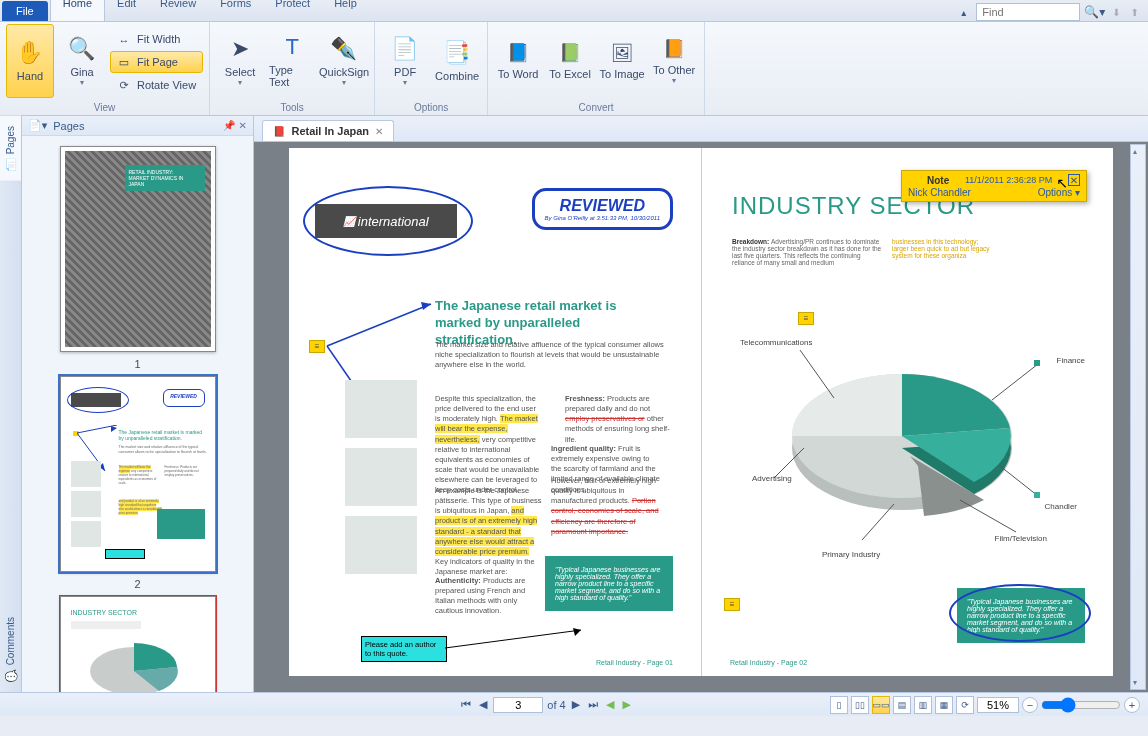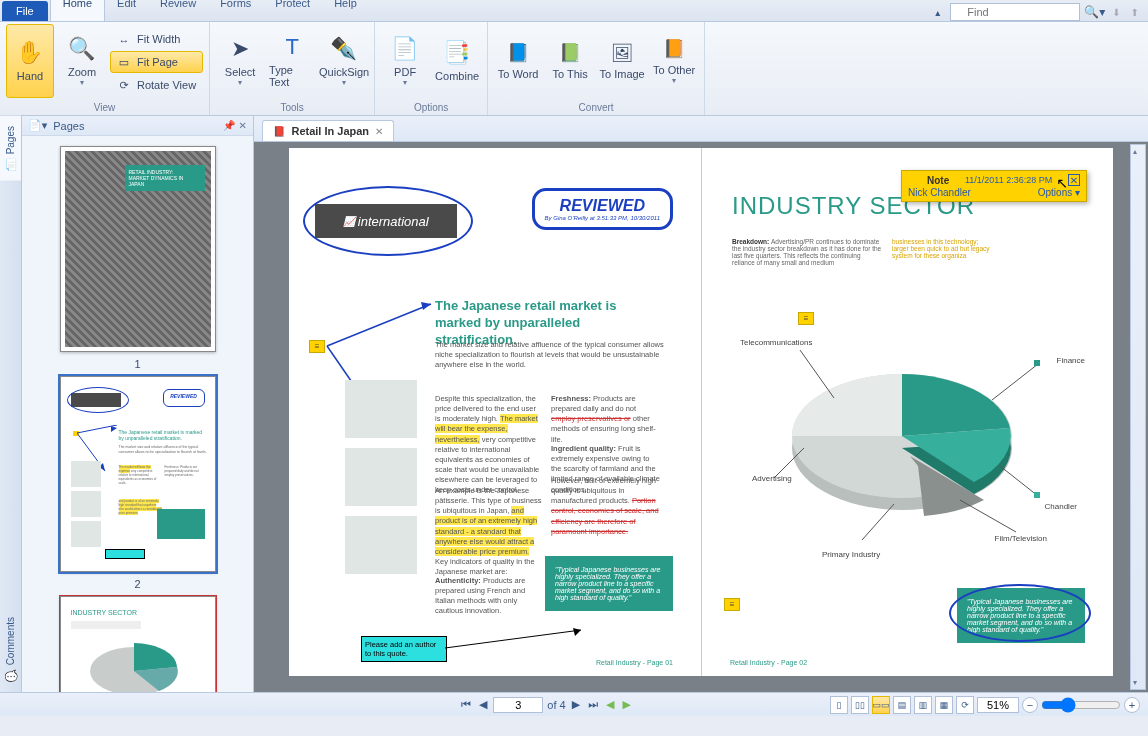--- a/index.html
+++ b/index.html
@@ -4,21 +4,21 @@
 <style>
 * { margin: 0; padding: 0; box-sizing: border-box; font-family: "Segoe UI", Tahoma, sans-serif; }
 body { width: 1148px; height: 736px; background: #e8edf5; overflow: hidden; position: relative; }
 
 
 .tabbar { height: 22px; background: linear-gradient(#e8edf5,#dce4f0); display: flex; align-items: flex-end; border-bottom: 1px solid #b8c8e0; padding-left: 2px;}
 .filebtn { background: #1e5bb8; color: #fff; padding: 4px 14px; font-size: 11px; border-radius: 3px 3px 0 0; margin-right: 2px; cursor:pointer;}
 .tab { padding: 12px 12px; font-size: 11px; color: #3a5a8a; cursor:pointer;}
 .tab.active { background: #f5f8fc; border: 1px solid #b8c8e0; border-bottom: none; border-radius: 3px 3px 0 0; color: #2a4a7a;}
 .tabbar-right { margin-left: auto; display: flex; align-items: center; padding-right: 6px; gap: 4px;}
-.findbox { width: 130px; height: 18px; border: 1px solid #b0c0d8; font-size: 11px; padding: 0 16px; background:#fff;}
+.findbox { width: 104px; height: 18px; border: 1px solid #b0c0d8; font-size: 11px; padding: 0 5px; background:#fff;}
 .findicon { color: #3a5a8a; font-size: 12px; cursor:pointer;}
 .chev { color:#aab; font-size:10px; padding:0 3px; cursor:pointer;}
 .minimz { color:#3a5a8a; font-size:10px; padding:0 6px; cursor:pointer;}
 
 
 .ribbon { height: 94px; background: linear-gradient(#f5f8fc,#e8edf5); border-bottom: 1px solid #b8c8e0; display: flex; }
 .ribgroup { border-right: 1px solid #cdd8e8; padding: 2px 6px; display: flex; flex-direction: column; }
 .ribgroup-main { flex: 1; display: flex; gap: 4px; }
 .ribgroup-label { text-align: center; font-size: 10px; color: #6a7a9a; padding-top: 2px; }
 .bigbtn { display: flex; flex-direction: column; align-items: center; justify-content: center; width: 48px; height: 74px; border: 1px solid transparent; border-radius: 3px; font-size: 11px; color: #3a4a6a; cursor:pointer; }
@@ -133,21 +133,21 @@
 
 <div class="ribbon">
   <div class="ribgroup">
     <div class="ribgroup-main">
       <div class="bigbtn sel">
           <span class="ico">✋</span>
           <span>Hand</span>
         </div>
       <div class="bigbtn">
           <span class="ico">🔍</span>
-          <span>Zoom</span>
+          <span>Gina</span>
           <span class="drop"></span>
         </div>
       <div class="smallstack">
         <div class="smallbtn">
             <span class="sico">↔</span>
             <span>Fit Width</span>
           </div>
         <div class="smallbtn sel">
             <span class="sico">▭</span>
             <span>Fit Page</span>
@@ -194,21 +194,21 @@
     <div class="ribgroup-label">Options</div>
   </div>
   <div class="ribgroup">
     <div class="ribgroup-main">
       <div class="bigbtn">
           <span class="ico" style="font-size:18px;">📘</span>
           <span>To Word</span>
         </div>
       <div class="bigbtn">
           <span class="ico" style="font-size:18px;">📗</span>
-          <span>To This</span>
+          <span>To Excel</span>
         </div>
       <div class="bigbtn">
           <span class="ico" style="font-size:18px;">🖼</span>
           <span>To Image</span>
         </div>
       <div class="bigbtn">
           <span class="ico" style="font-size:18px;">📙</span>
           <span>To Other</span>
           <span class="drop"></span>
         </div>
@@ -320,21 +320,21 @@
           </div>
           <div class="bodytext" style="left:146px;top:428px;width:108px;">
             <b>Authenticity: </b><span>Products are prepared using French and Italian methods with only cautious innovation.</span>
           </div>
           <div class="bodytext" style="left:146px;top:338px;width:108px;">
             <span>An example is the Japanese pâtisserie. This type of business is ubiquitous in Japan, </span>
             <span class="hl">and product is of an extremely high standard - a standard that anywhere else would attract a considerable price premium.</span>
             <span> Key indicators of quality in the Japanese market are:</span>
           </div>
 
-          <div class="bodytext" style="left:262px;top:246px;width:110px;">
+          <div class="bodytext" style="left:276px;top:246px;width:110px;">
             <b>Freshness: </b><span>Products are prepared daily and do not </span><span class="strike">employ preservatives or</span><span> other methods of ensuring long shelf-life.</span>
           </div>
           <div class="bodytext" style="left:262px;top:296px;width:110px;">
             <b>Ingredient quality: </b><span>Fruit is extremely expensive owing to the scarcity of farmland and the limited range of available climate conditions.</span>
           </div>
           <div class="bodytext" style="left:262px;top:328px;width:110px;">
             <span>However, fruit of extremely high quality is ubiquitous in manufactured products. </span><span class="strike">Portion control, economies of scale, and efficiency are therefore of paramount importance.</span>
           </div>
 
           <div class="quotebox" style="right:28px; top:408px;">"<span>Typical Japanese businesses are highly specialized. They offer a narrow product line to a specific market segment, and do so with a high standard of quality.</span>"</div>

